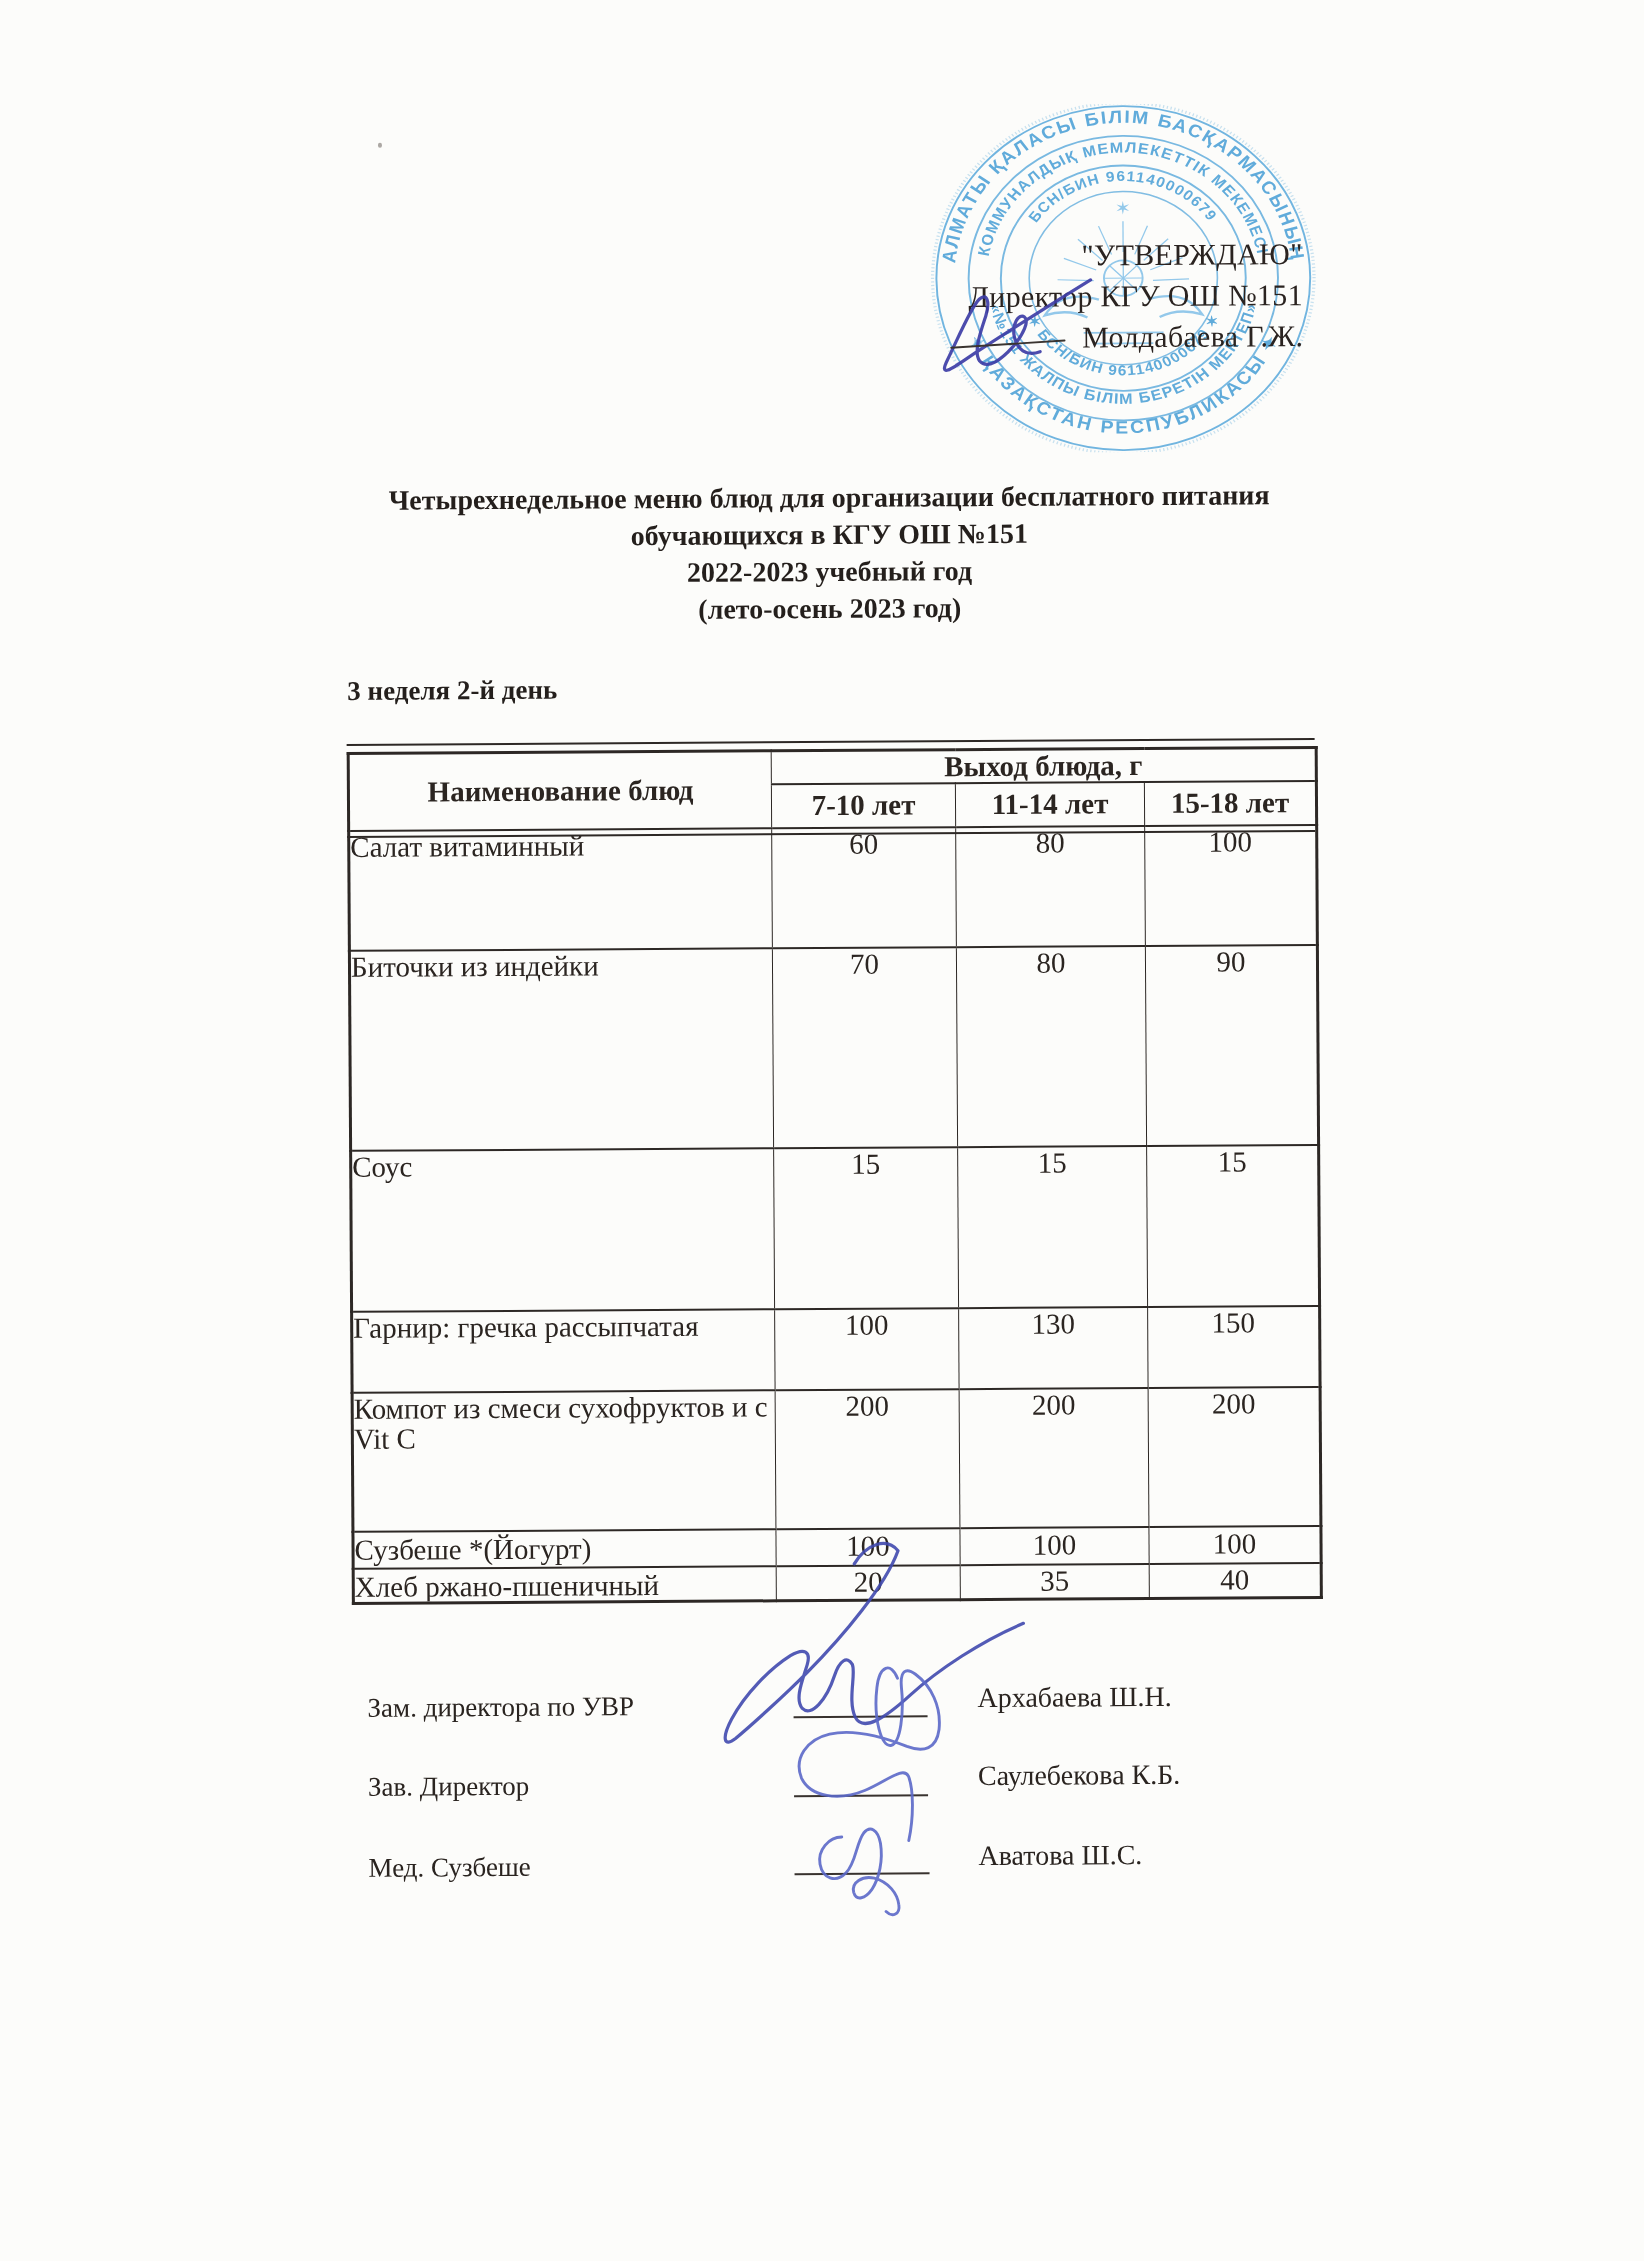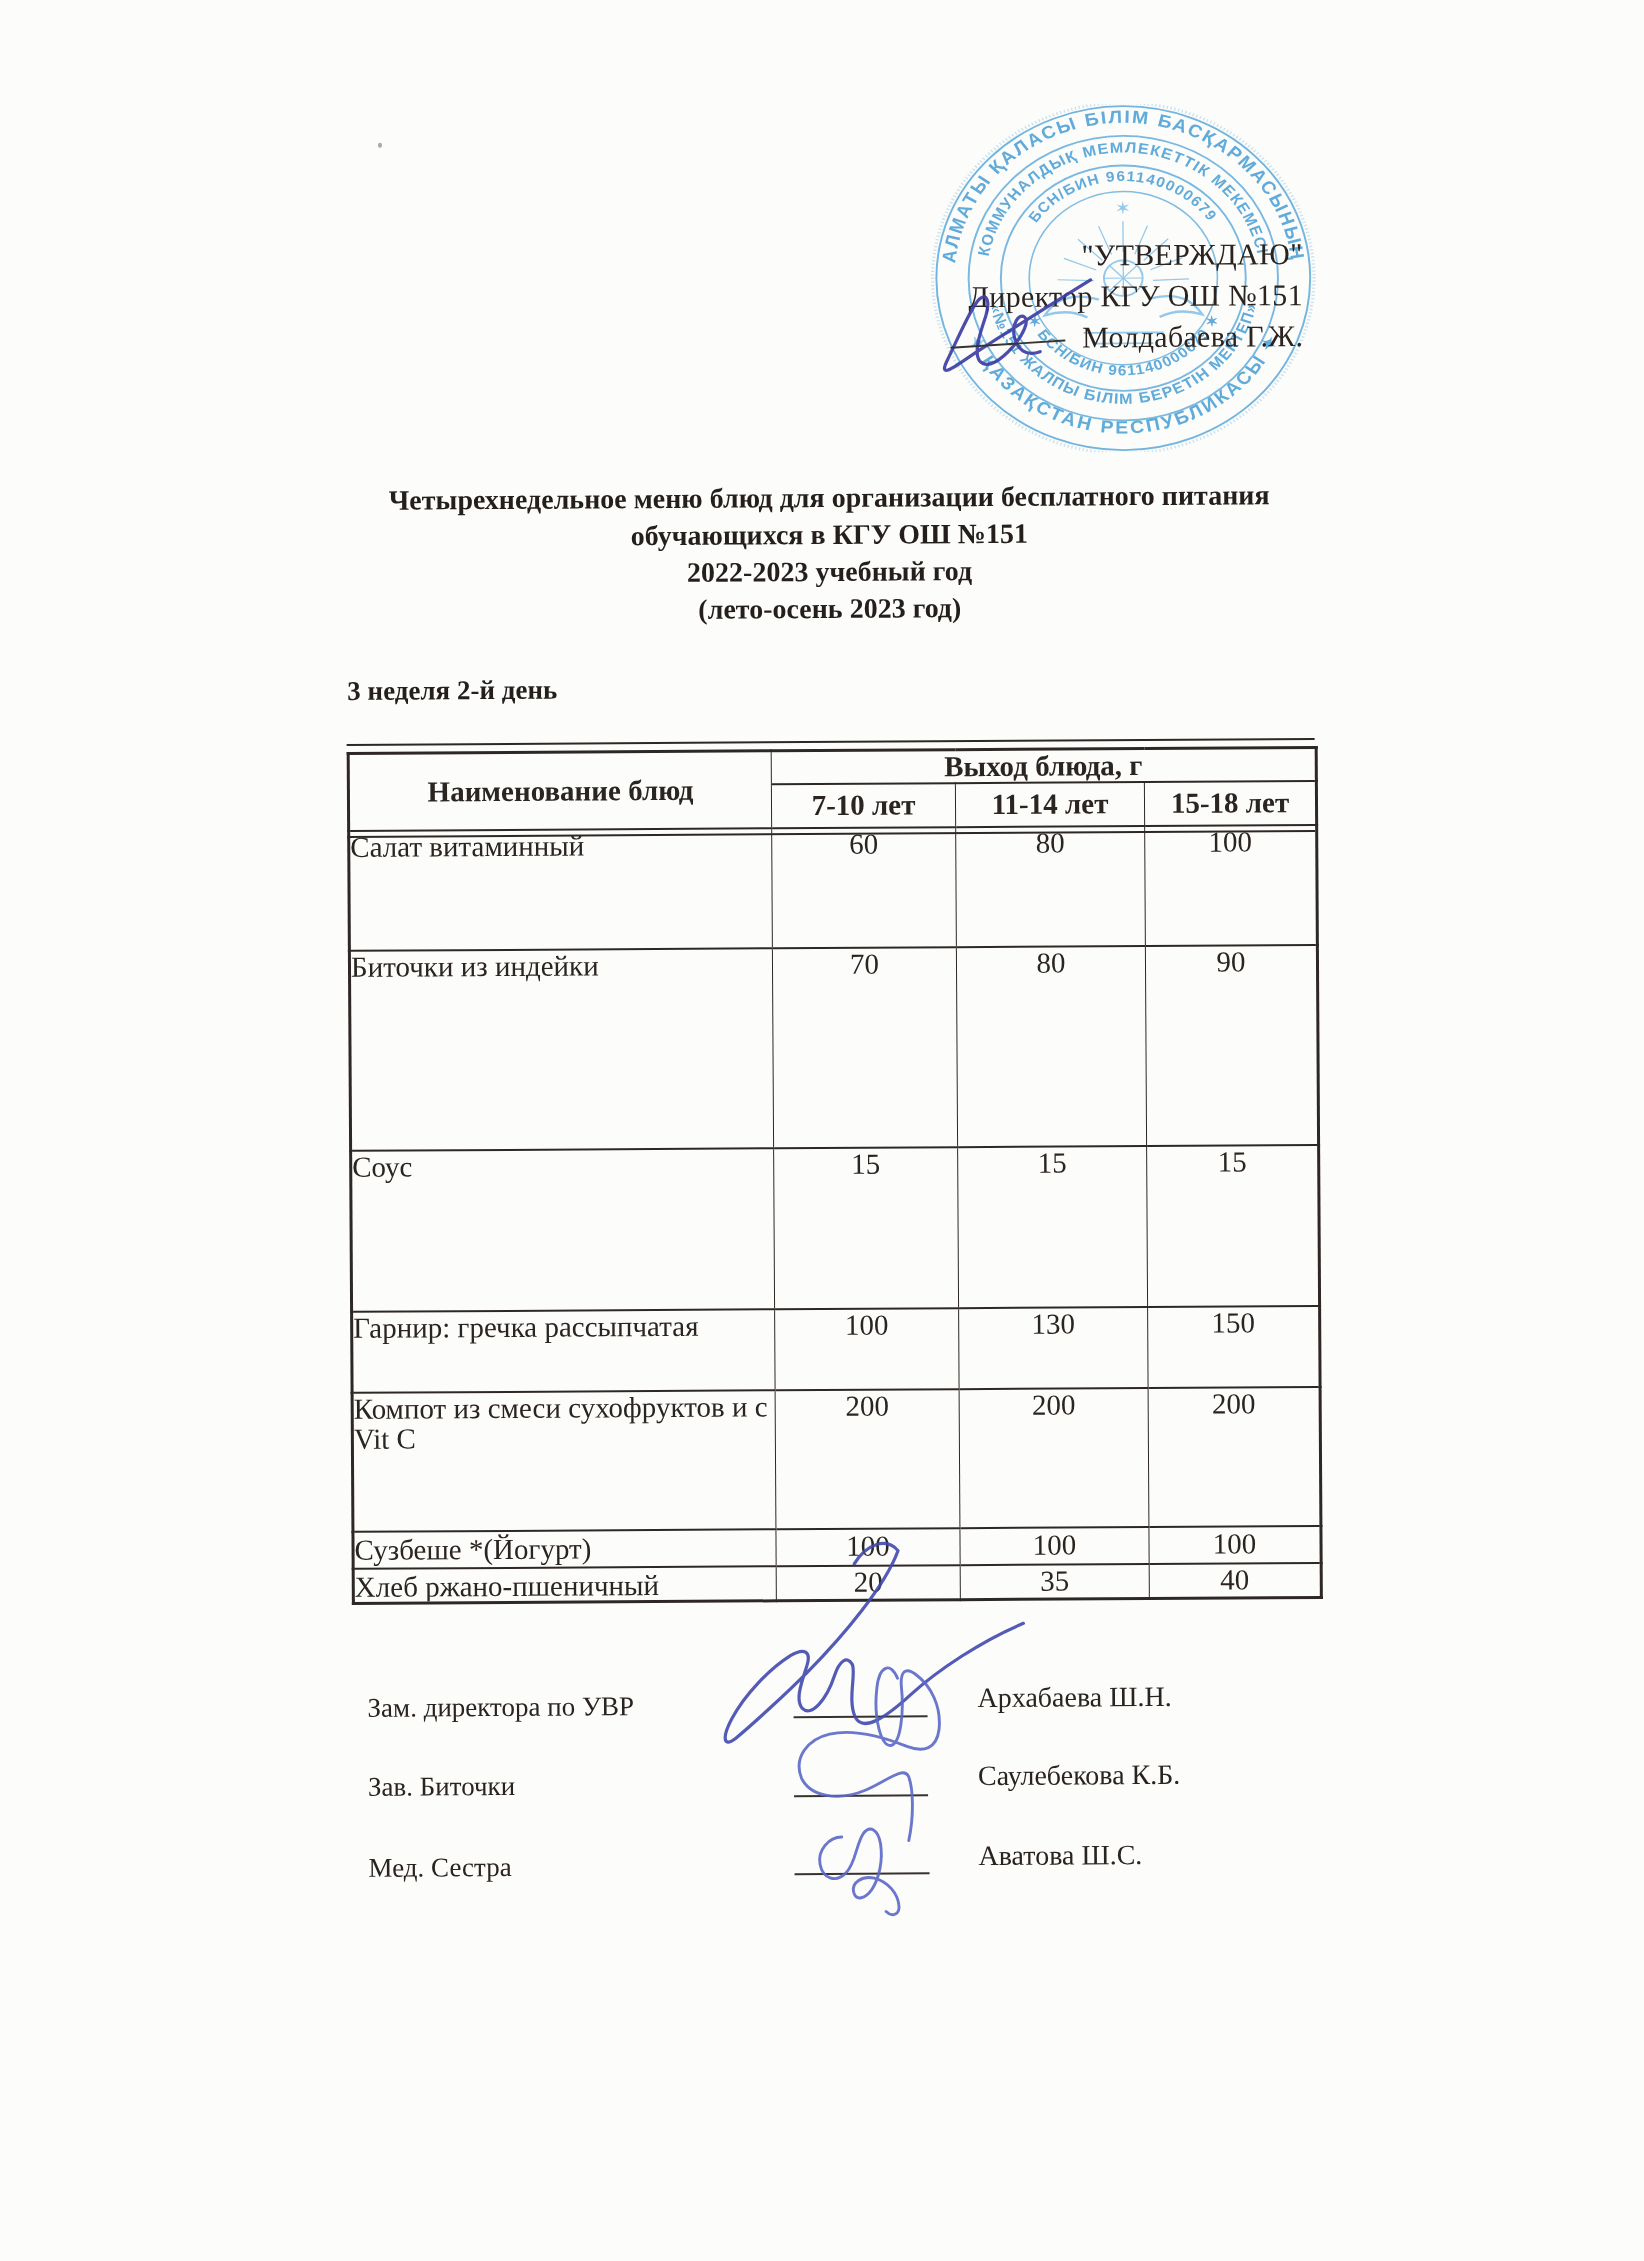--- a/index.html
+++ b/index.html
@@ -221,25 +221,25 @@
     </tbody>
       </table>
 
     <div class="abs dbl-line" style="left:349px;top:741px;width:968px;"></div>
     <div class="abs dbl-line" style="left:349px;top:833px;width:968px;"></div>
 
     <div class="abs sig-label" style="left:364px;top:1690px;">Зам. директора по УВР</div>
     <div class="abs sig-line" style="left:790px;top:1716px;width:134px;"></div>
     <div class="abs sig-name" style="left:974px;top:1683px;">Архабаева Ш.Н.</div>
 
-    <div class="abs sig-label" style="left:364px;top:1769px;">Зав. Биточки</div>
+    <div class="abs sig-label" style="left:364px;top:1769px;">Зав. Директор</div>
     <div class="abs sig-line" style="left:790px;top:1795px;width:134px;"></div>
     <div class="abs sig-name" style="left:974px;top:1761px;">Саулебекова К.Б.</div>
 
-    <div class="abs sig-label" style="left:364px;top:1850px;">Мед. Сестра</div>
+    <div class="abs sig-label" style="left:364px;top:1850px;">Мед. Сузбеше</div>
     <div class="abs sig-line" style="left:790px;top:1873px;width:135px;"></div>
     <div class="abs sig-name" style="left:974px;top:1841px;">Аватова Ш.С.</div>
 
     <svg class="abs ink-layer" width="1644" height="2261" viewBox="0 0 2552 3510">
       <g fill="none" stroke-linecap="round" stroke-linejoin="round">
 
         <path d="M 1701 437 C 1650 468, 1575 515, 1520 550
              C 1490 570, 1462 592, 1478 560
              C 1495 526, 1515 478, 1528 466
              C 1540 455, 1545 470, 1538 492

